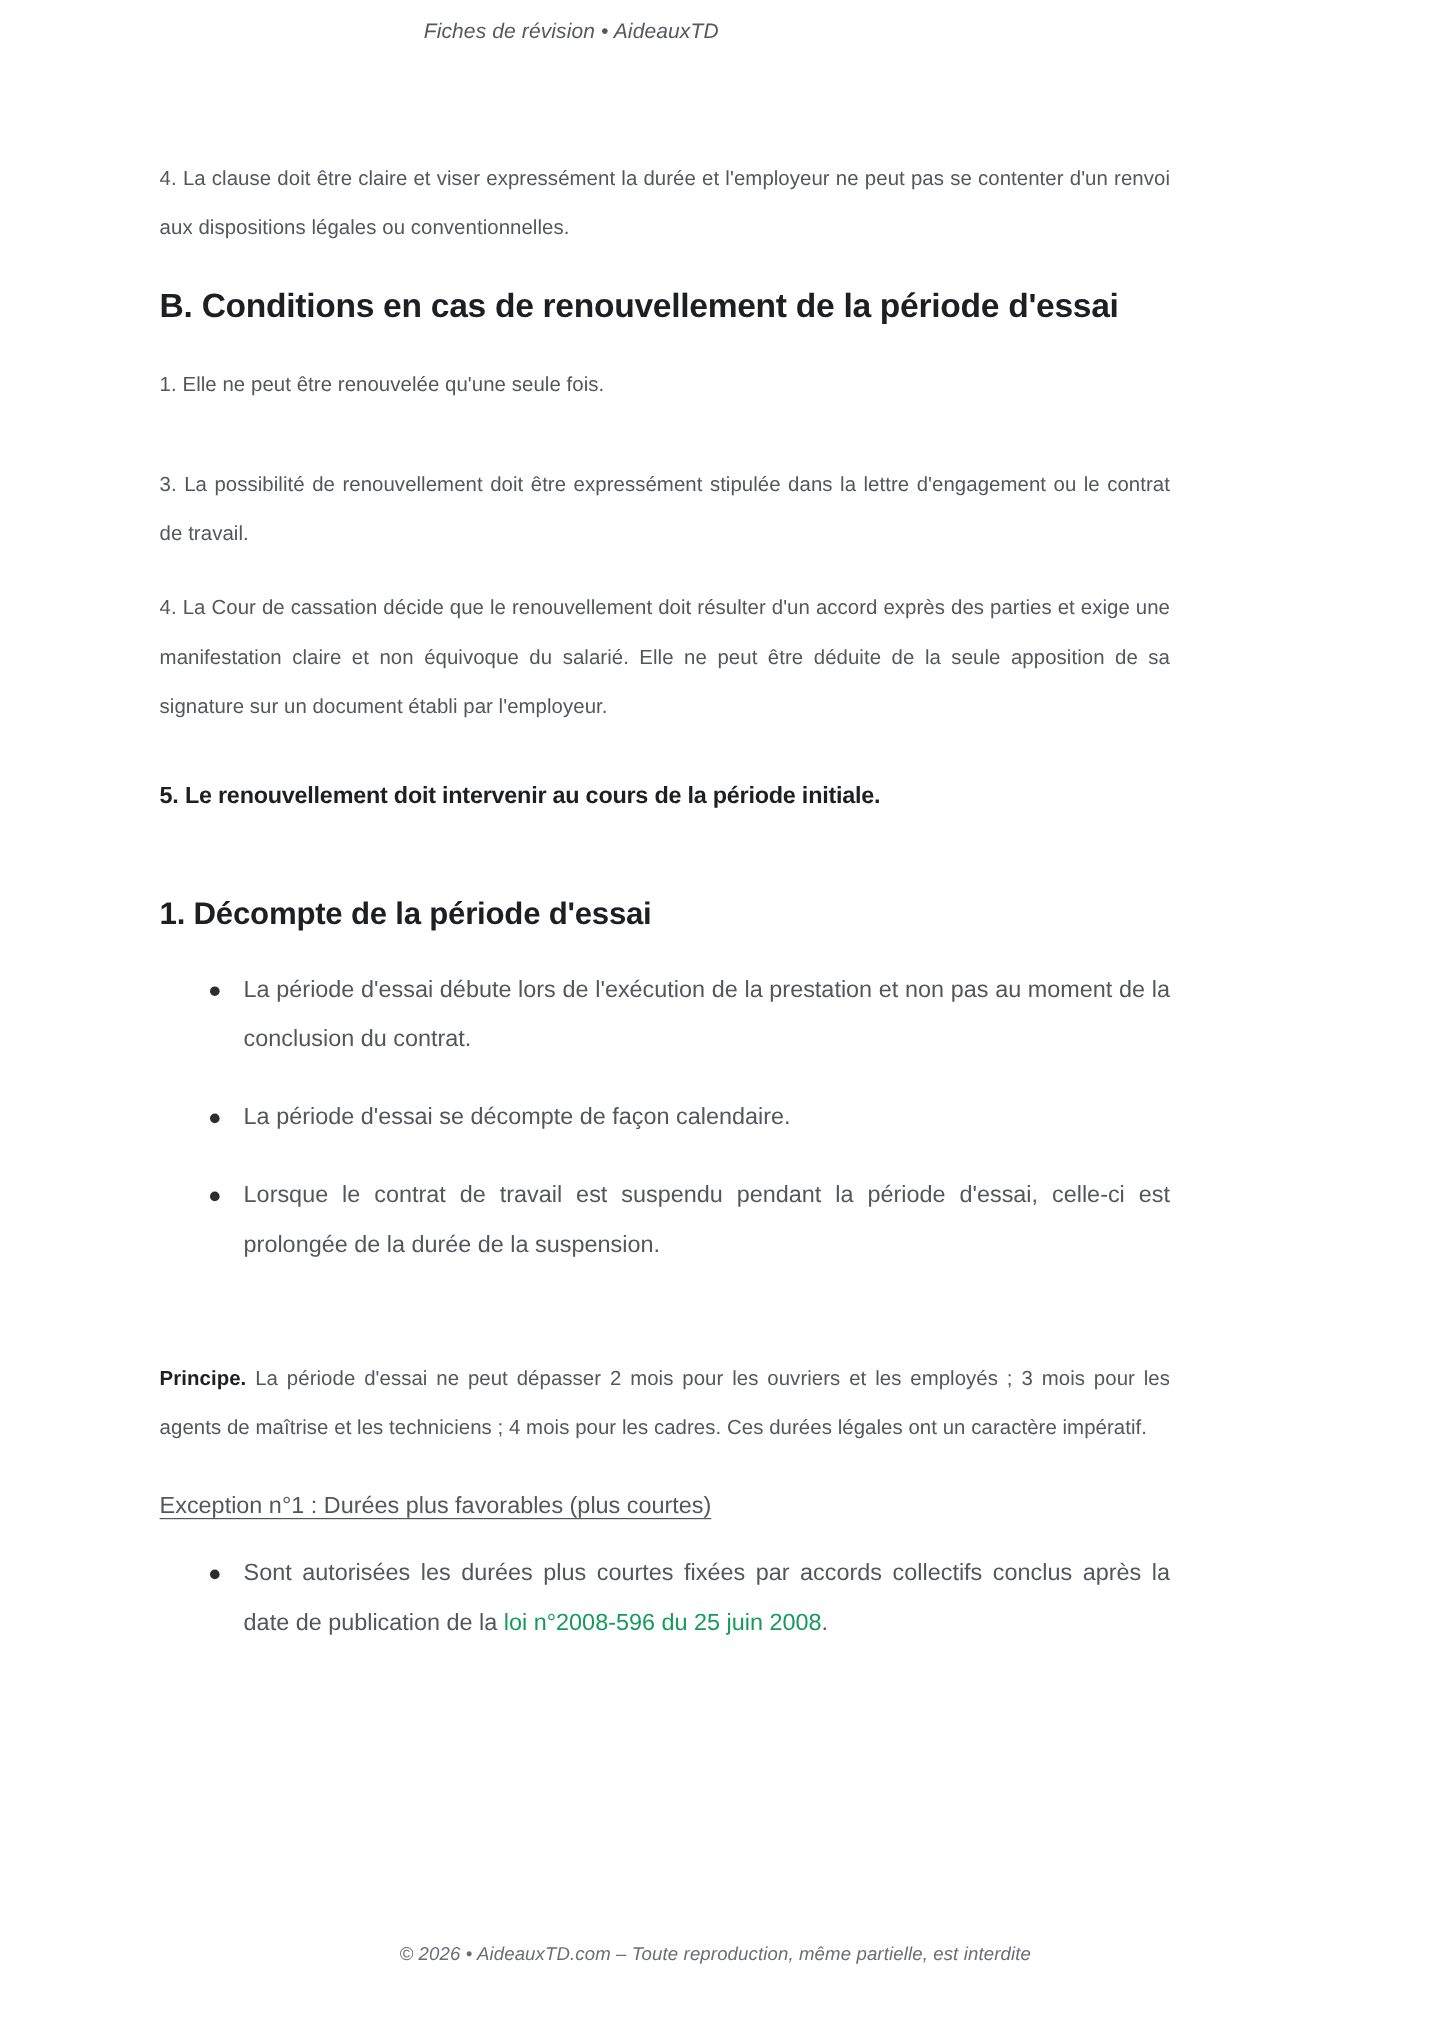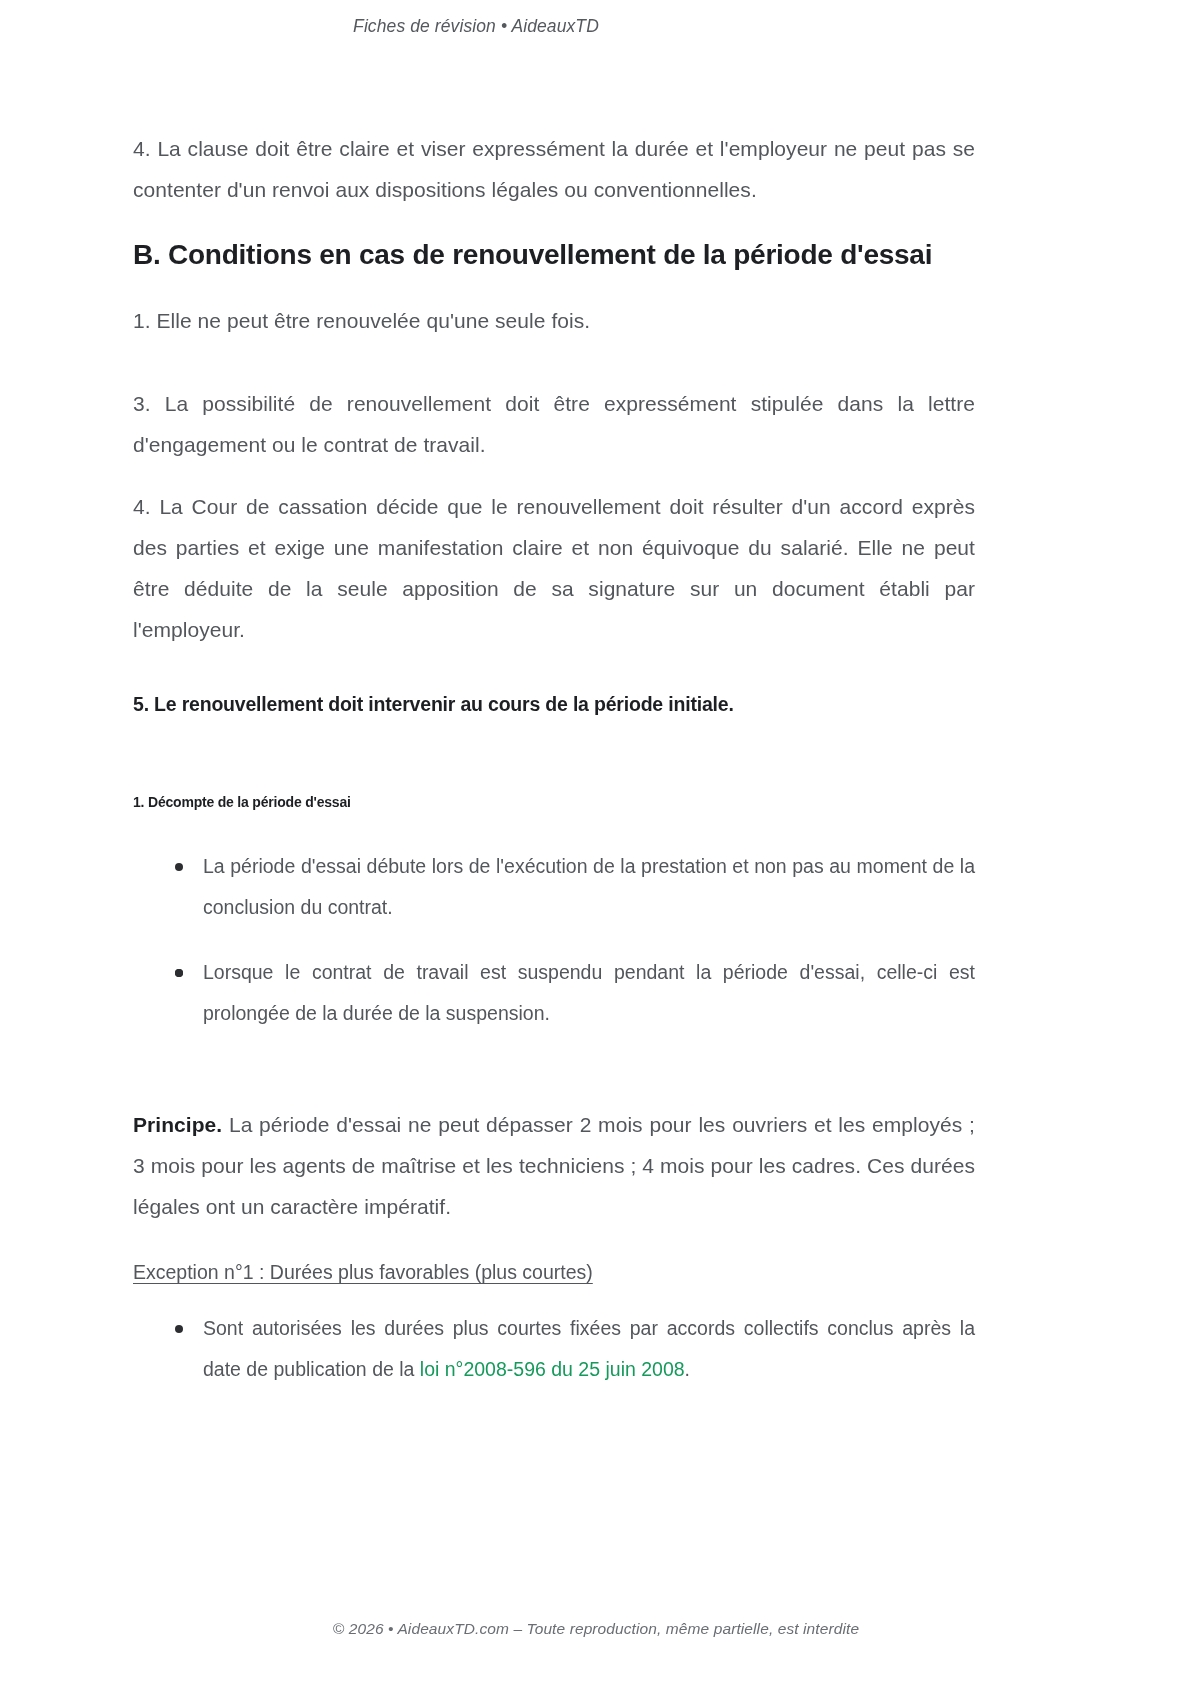--- a/index.html
+++ b/index.html
@@ -41,21 +41,21 @@
   .content {
     position: absolute;
     top: 128px;
     left: 133px;
     width: 842px;
   }
 
   p.body-text {
     margin: 0 0 0 0;
     padding: 0;
-    font-size: 21px;
+    font-size: 17px;
     line-height: 41px;
     color: #53575c;
     text-align: justify;
     text-justify: inter-word;
     letter-spacing: 0.05px;
   }
 
   .gap-sm { height: 21px; }
   .gap-md { height: 30px; }
   .gap-lg { height: 40px; }
@@ -66,21 +66,21 @@
     font-size: 28px;
     font-weight: bold;
     color: #1d1f22;
     letter-spacing: -0.25px;
     line-height: 30px;
   }
 
   h3.sub-head {
     margin: 0;
     padding: 0;
-    font-size: 14px;
+    font-size: 26px;
     font-weight: bold;
     color: #1d1f22;
     letter-spacing: -0.2px;
     line-height: 28px;
   }
 
   p.bold-para {
     margin: 0;
     padding: 0;
     font-size: 19.5px;
@@ -195,20 +195,21 @@
 
     <div class="gap-md"></div>
 
     <ul class="bullets">
       <li>
         <span class="dot"></span>
         <span>La période d'essai débute lors de l'exécution de la prestation et non pas au moment de la conclusion du contrat.</span>
       </li>
       <li>
         <span class="dot"></span>
+        <span>La période d'essai se décompte de façon calendaire.</span>
       </li>
       <li>
         <span class="dot"></span>
         <span>Lorsque le contrat de travail est suspendu pendant la période d'essai, celle-ci est prolongée de la durée de la suspension.</span>
       </li>
     </ul>
 
     <div class="gap-lg"></div>
 
 

